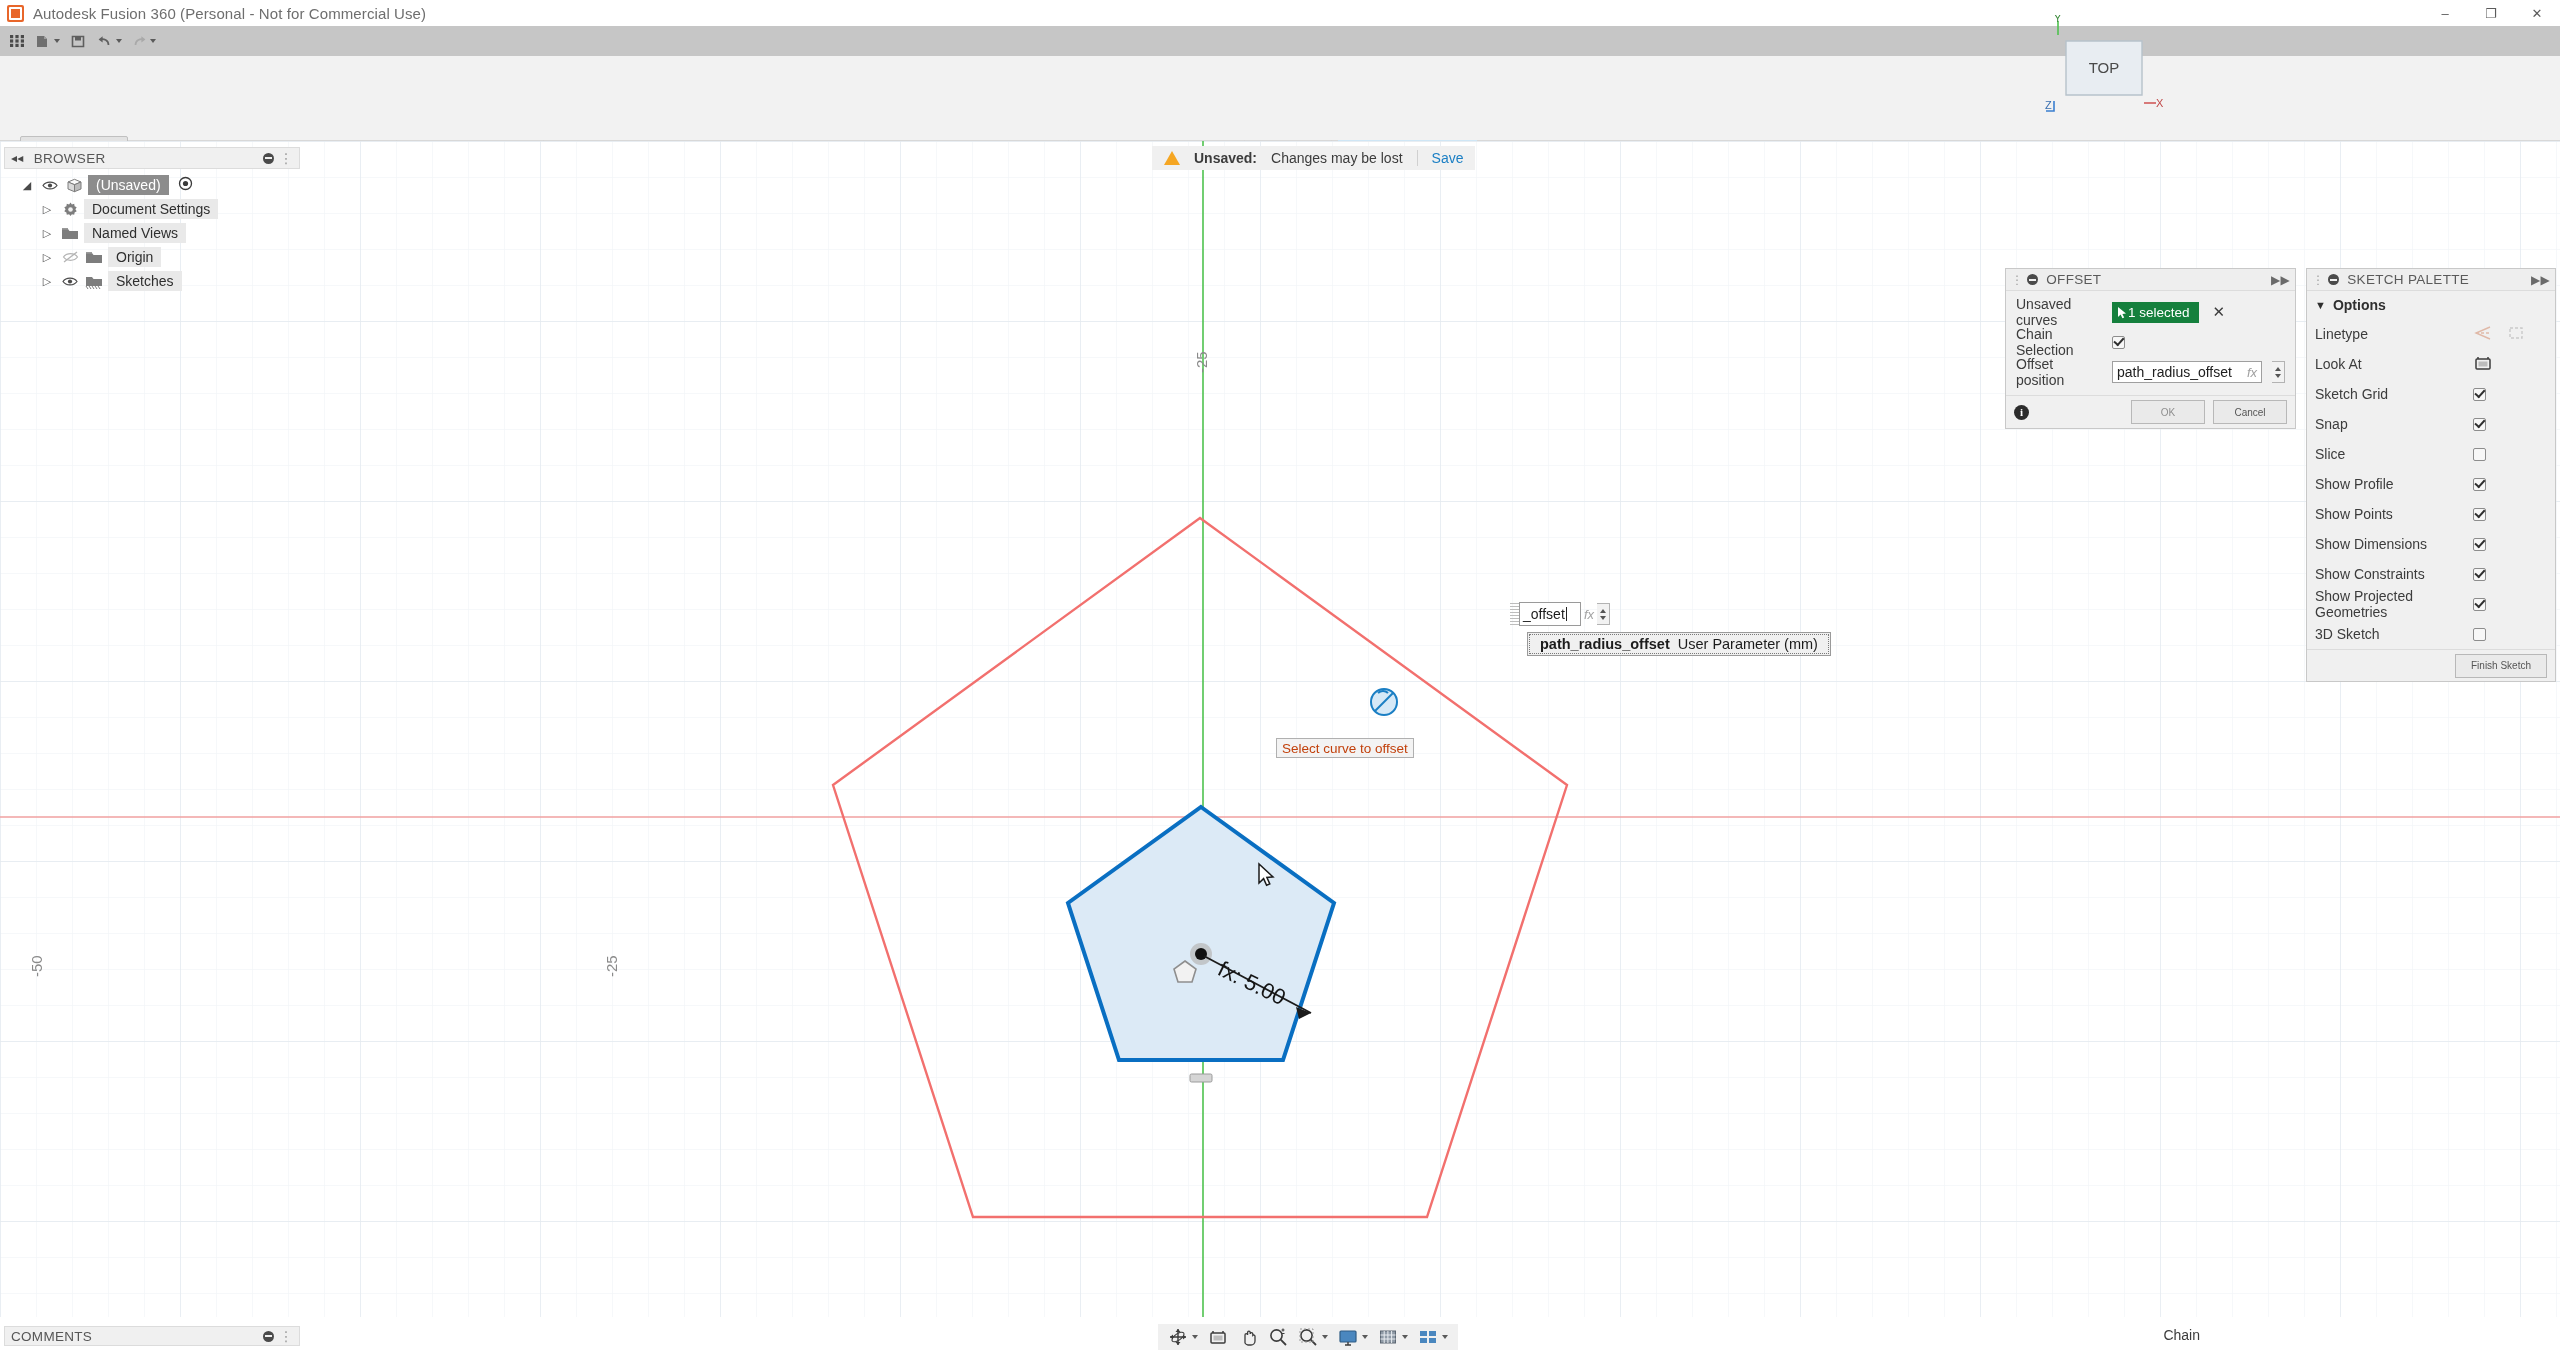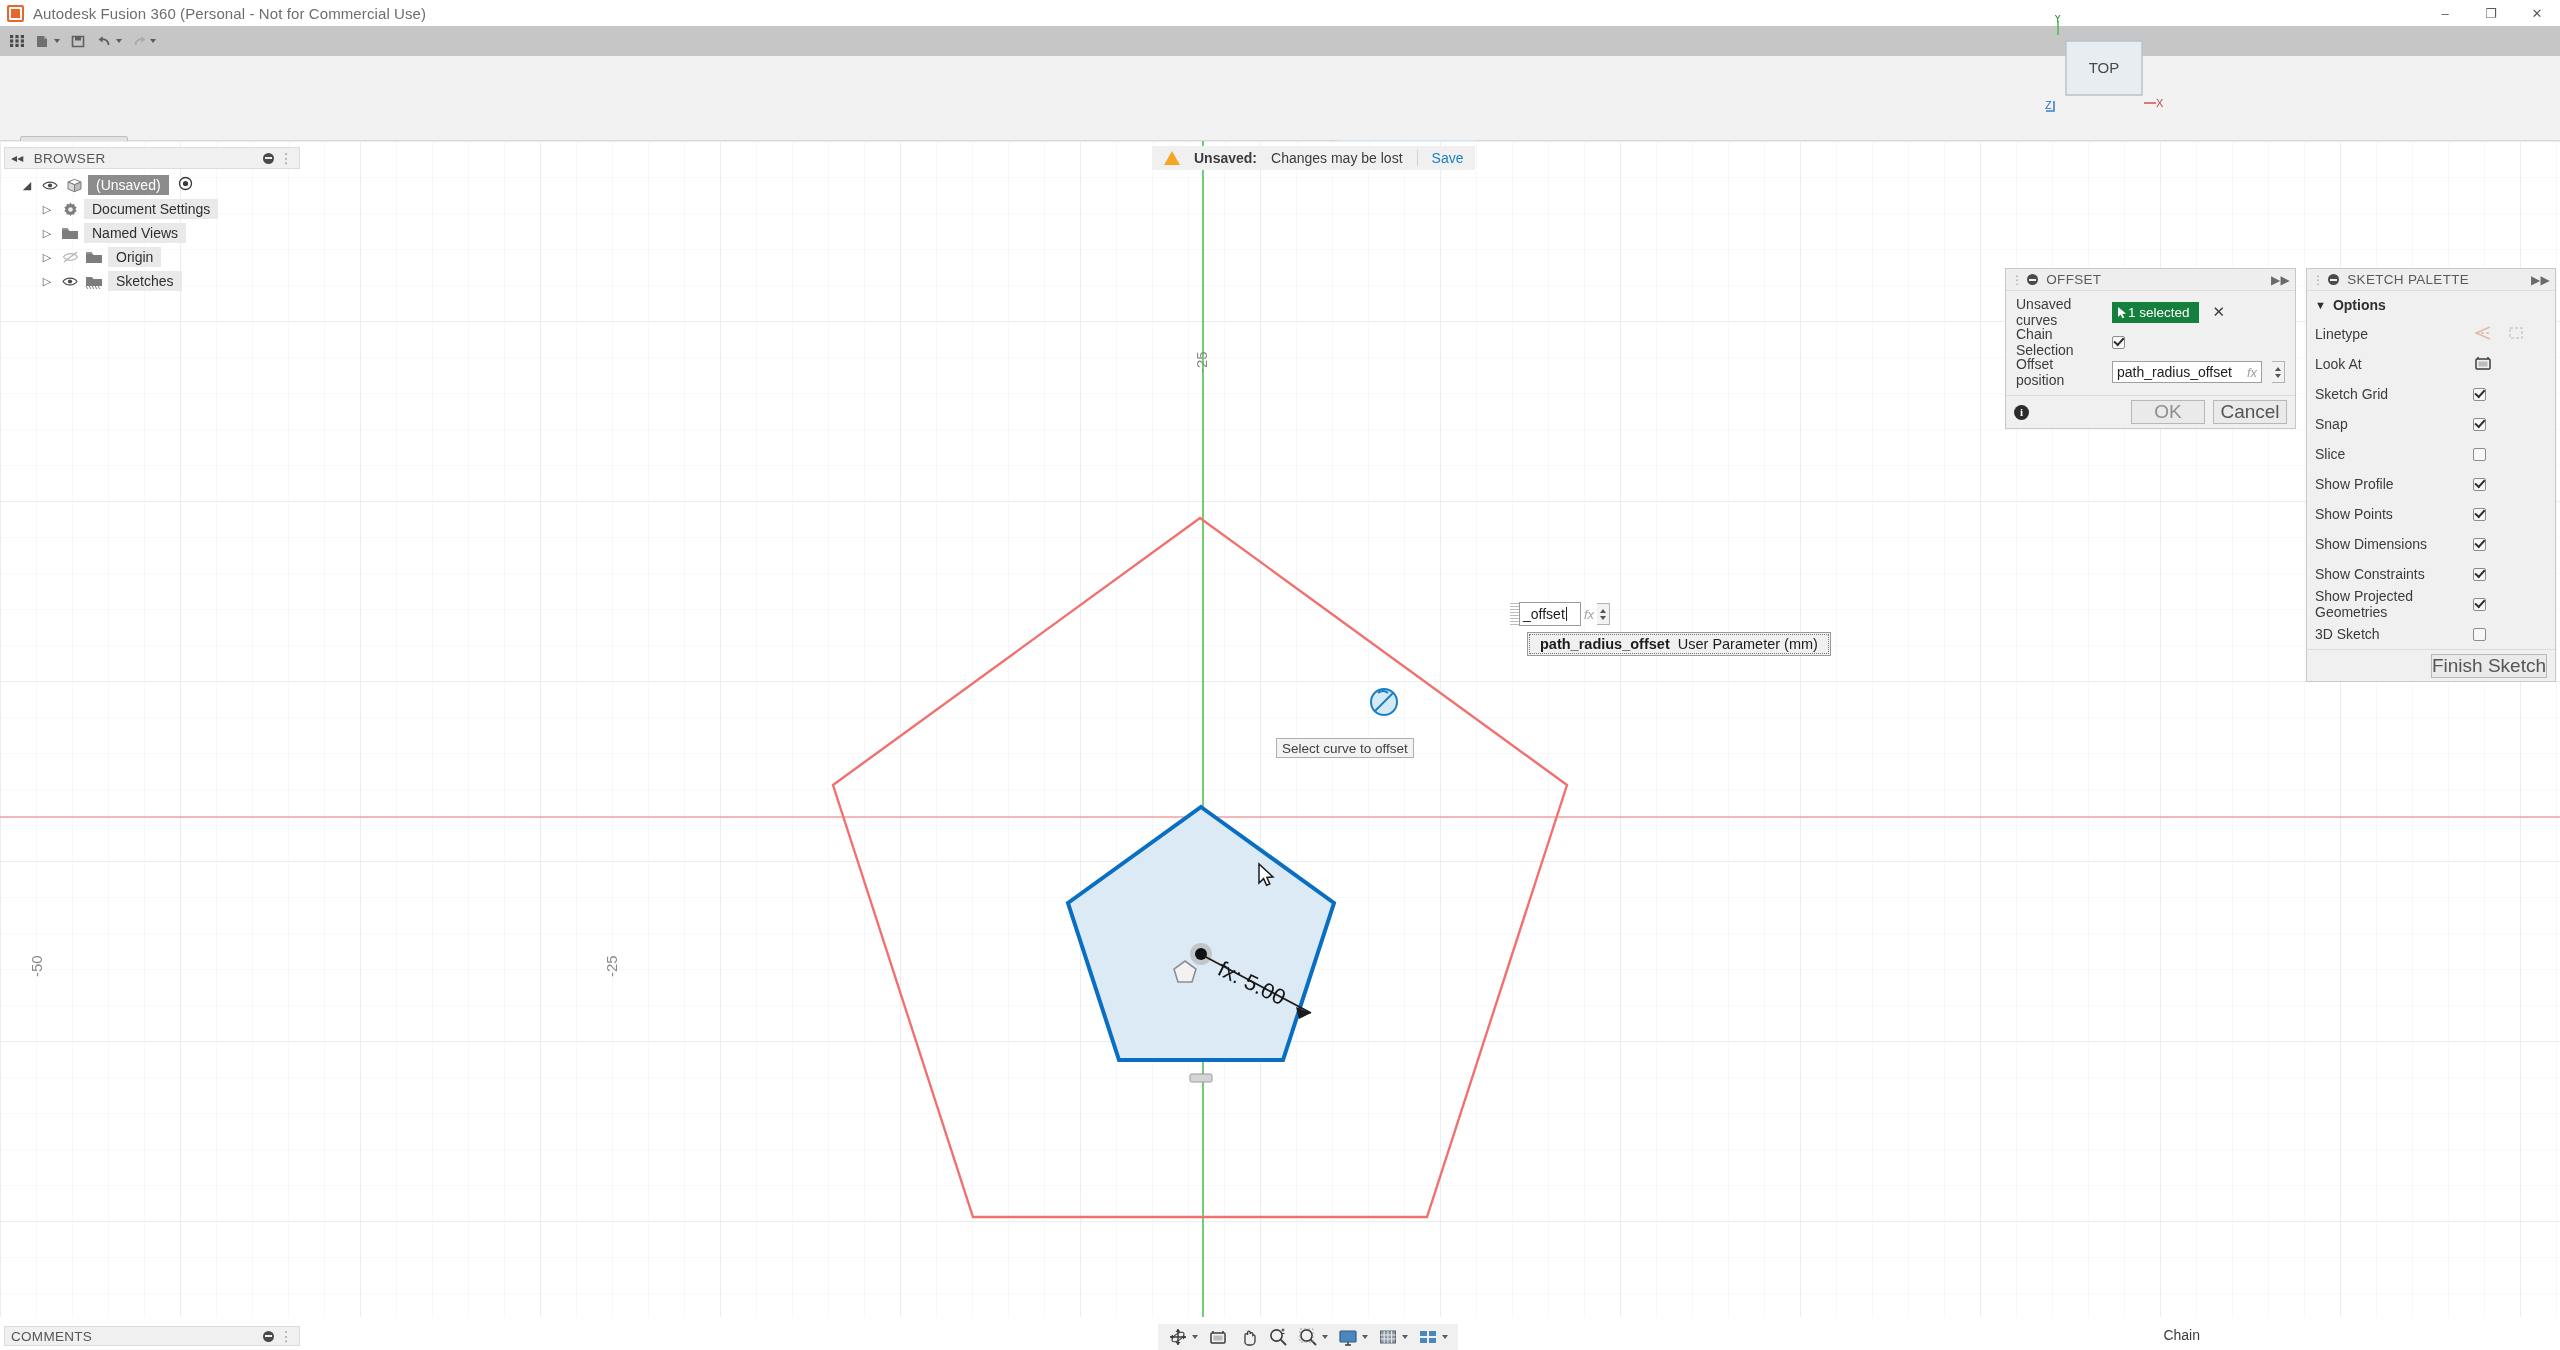--- a/index.html
+++ b/index.html
@@ -179,21 +179,21 @@
   .spin i.d{border-top:4px solid #555;}
   .dlg-foot{
     border-top:1px solid #dcdcdc;height:33px;display:flex;align-items:center;padding:0 8px;gap:8px;background:#f0f0f0;
   }
   .infoi{
     width:15px;height:15px;border-radius:50%;background:#2c2c2c;color:#fff;font-size:11px;font-weight:bold;
     display:flex;align-items:center;justify-content:center;font-family:"Liberation Serif",serif;
   }
   .btn{
     min-width:74px;height:24px;border:1px solid #b8b8b8;background:#eaeaea;
-    display:flex;align-items:center;justify-content:center;font-size:19px;color:#555;
+    display:flex;align-items:center;justify-content:center;font-size:10px;color:#555;
   }
   .btn.dis{color:#8e8e8e;}
 
   #palette{ left:2306px; top:268px; width:250px; }
   .pal-section{ display:flex;align-items:center;height:28px;padding:0 8px;gap:7px;font-weight:bold;font-size:14px;color:#2f2f2f;}
   .pal-row{ display:flex;align-items:center;height:30px;padding:0 8px;}
   .pal-row .lab{ flex:1;font-size:14px;color:#3c3c3c;}
   .pal-row .ctl{ width:74px;display:flex;align-items:center;justify-content:flex-start;gap:14px;}
   .pal-foot{border-top:1px solid #dcdcdc;height:32px;display:flex;align-items:center;justify-content:flex-end;padding:0 8px;}
 
@@ -208,21 +208,21 @@
   .paramtip{
     position:absolute;left:1527px;top:632px;height:24px;background:#f0f0f0;border:1px solid #9a9a9a;
     outline:1px dotted #7a7a7a;outline-offset:-3px;
     display:flex;align-items:center;padding:0 12px;gap:8px;font-size:14.5px;color:#1c1c1c;
   }
   .paramtip b{font-weight:bold;}
 
   
   .curvetip{
     position:absolute;left:1276px;top:738px;height:20px;background:#f3f3f3;border:1px solid #b0b0b0;
-    display:flex;align-items:center;padding:0 5px;font-size:13.5px;color:#404040;
+    display:flex;align-items:center;padding:0 5px;font-size:13.5px;color:#c2410c;
   }
 
   
   .navbar{
     position:absolute;left:1158px;top:1324px;height:26px;background:#f0f0f0;
     display:flex;align-items:center;padding:0 6px;gap:2px;
   }
   .navbtn{height:24px;display:flex;align-items:center;gap:2px;padding:0 4px;}
   .comments{
     position:absolute;left:4px;top:1326px;width:296px;height:20px;background:#f0f0f0;

